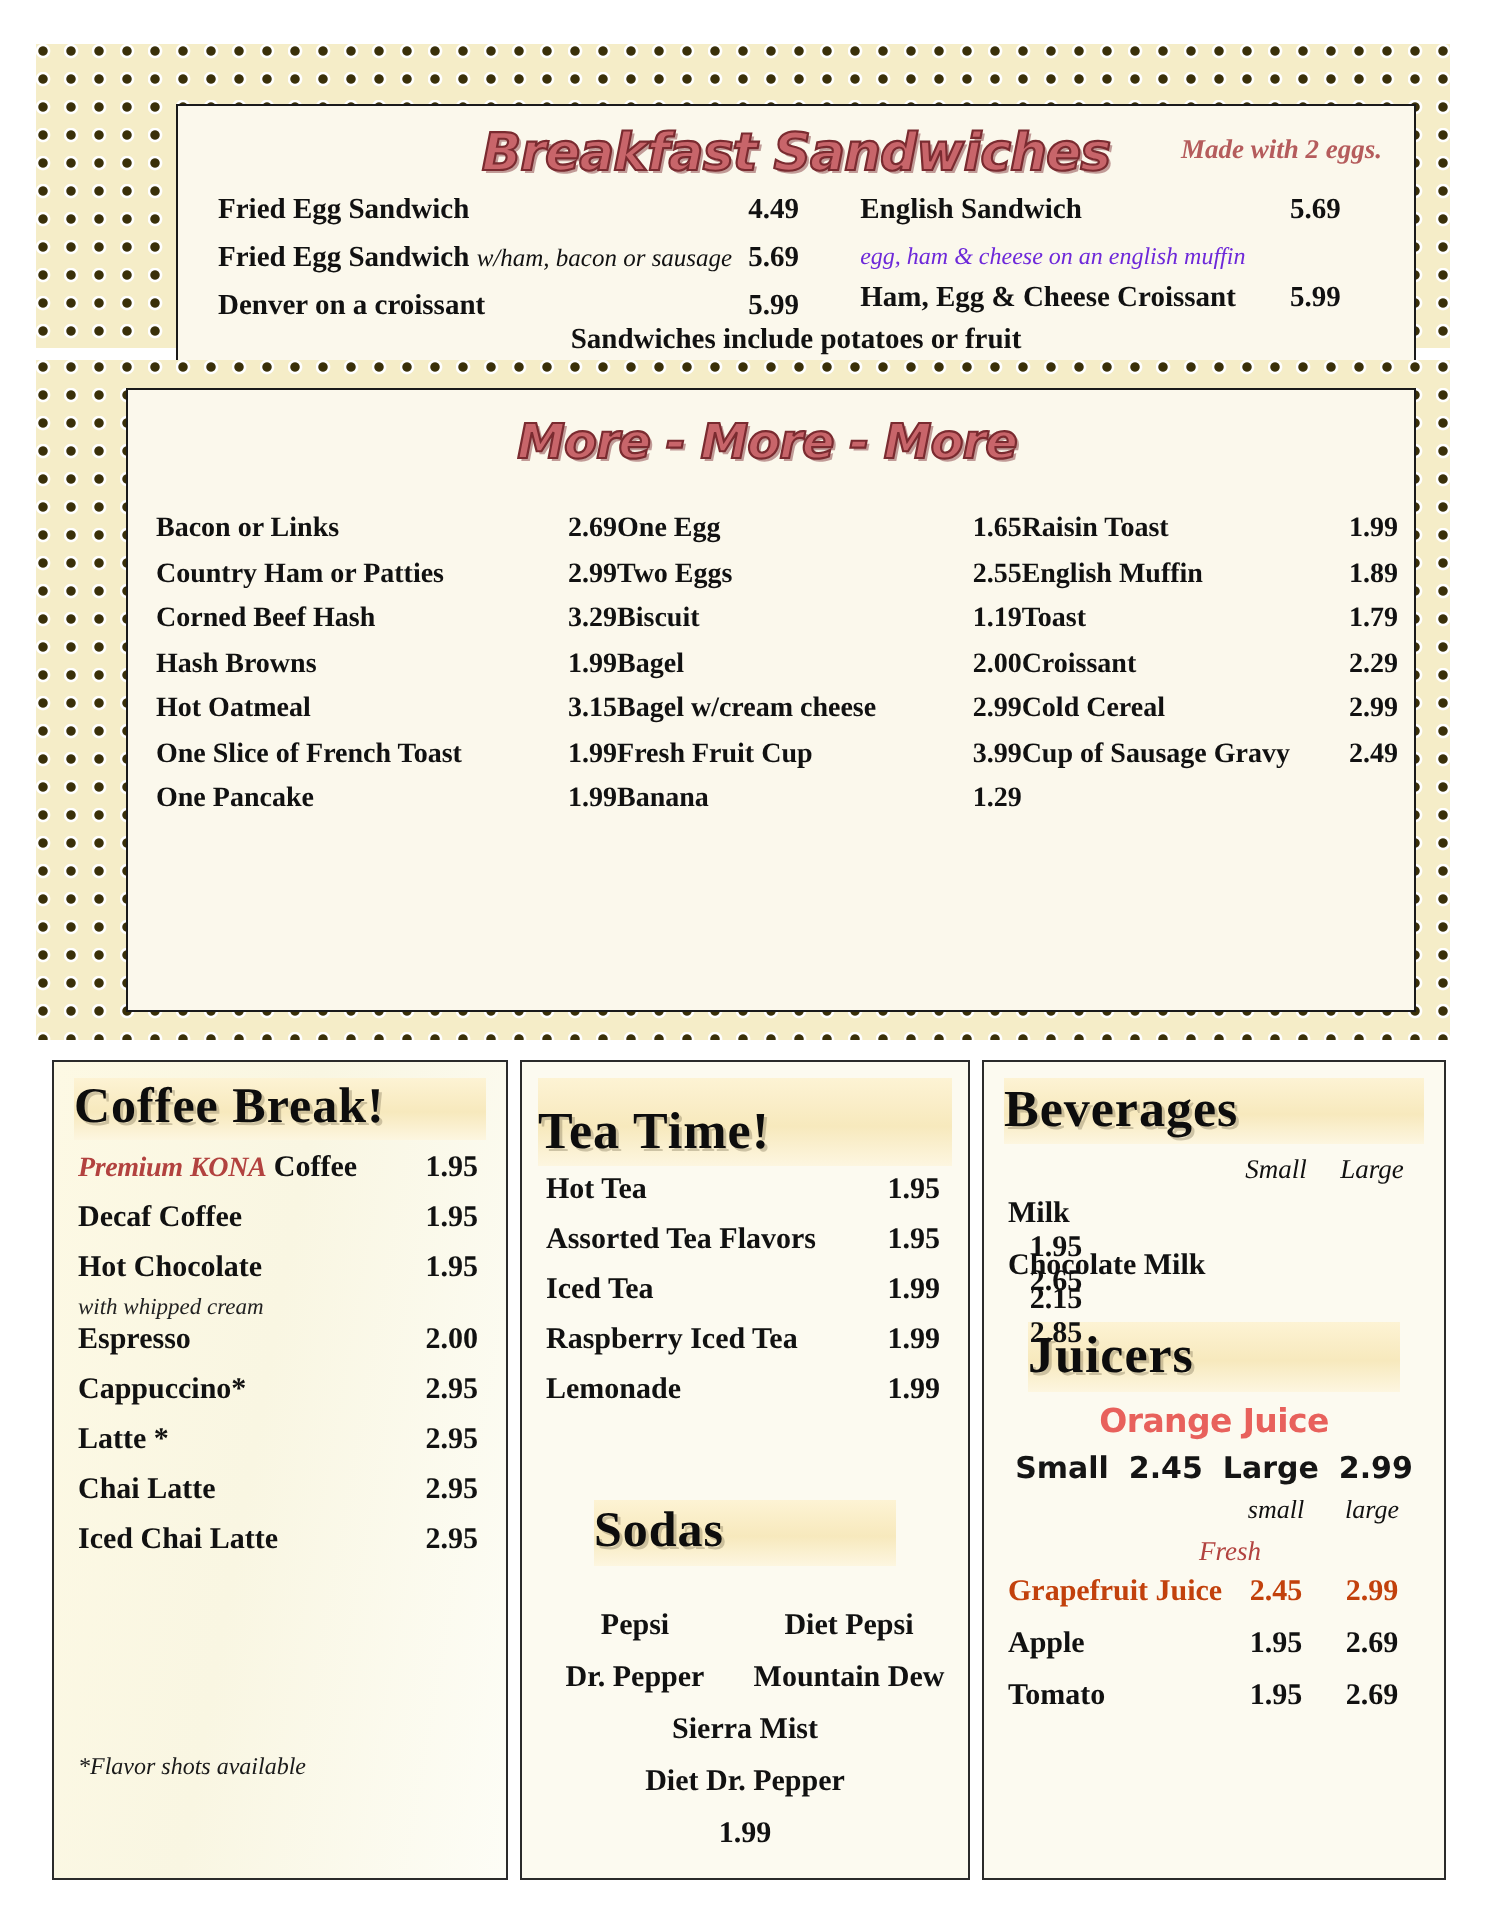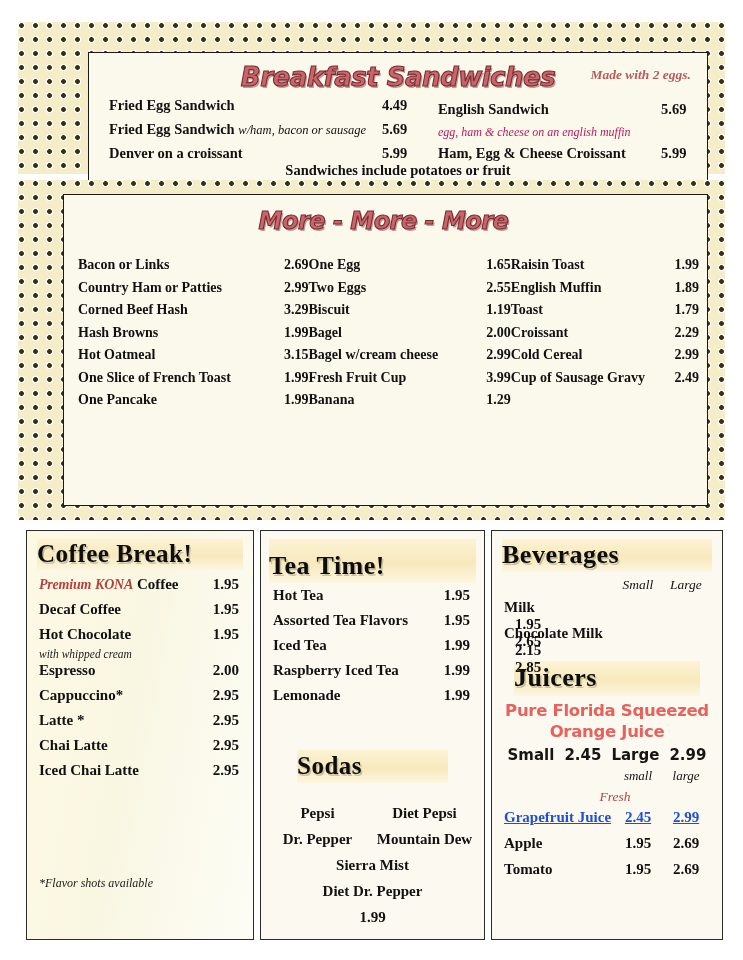--- a/index.html
+++ b/index.html
@@ -60,23 +60,22 @@
     right: 16px; top: 14px;
     font-size: 13.5px;
     font-style: italic;
     font-weight: bold;
     color: #b55c5c;
     font-family: "Liberation Serif", serif;
   }
 
   .bk-cols {
     position: absolute;
-    left: 0; right: 0; top: 44px;
-    display: flex;
-    align-items: flex-end;
+    left: 0; right: 16px; top: 44px;
+    display: flex;
   }
   .bk-col { position: relative; }
   .bk-col.left  { width: 340px; padding-left: 20px; box-sizing: border-box; }
   .bk-col.right { width: 280px; padding-left: 10px; box-sizing: border-box; }
 
   .bk-row {
     display: flex;
     align-items: baseline;
     height: 24px;
   }
@@ -96,21 +95,21 @@
     font-weight: bold;
     font-size: 14.5px;
     color: #111;
     width: 46px;
     text-align: left;
     padding-left: 8px;
   }
   .bk-sub {
     font-style: italic;
     font-size: 12px;
-    color: #be185d;
+    color: #6d28d9;
     height: 20px;
     line-height: 14px;
   }
   #bk-footer {
     position: absolute;
     left: 0; right: 0; bottom: 8px;
     text-align: center;
     font-weight: bold;
     font-size: 14.5px;
     color: #111;
@@ -298,21 +297,21 @@
     padding-left: 16px;
     font-style: italic;
     font-size: 13.5px;
     color: #b2423f;
     height: 20px;
     text-align: center;
   }
   .juice-row { display: flex; align-items: baseline; height: 26px; padding: 0 12px; white-space: nowrap; }
   .juice-name { flex: 1; font-weight: bold; font-size: 15px; }
   .juice-p    { font-weight: bold; font-size: 15px; width: 48px; text-align: center; }
-  .j-red .juice-name, .j-red .juice-p { color: #1d4ed8; text-decoration: underline; }
+  .j-red .juice-name, .j-red .juice-p { color: #c2410c; }
   .j-black .juice-name, .j-black .juice-p { color: #111; }
 </style>
 </head>
 <body>
 
 <div class="dotted-frame" id="frame-breakfast">
   <div class="inner-card" id="card-breakfast">
     <div class="bubble-title" id="bk-title">Breakfast Sandwiches</div>
     <div id="bk-note">Made with 2 eggs.</div>
 
@@ -539,21 +538,20 @@
     </div>
     <div class="bev-row">
       <span class="bev-name">Chocolate Milk</span>
       <span class="bev-p">2.15</span>
       <span class="bev-p">2.85</span>
     </div>
   </div>
 
   <div class="band-title" id="juicers-title">Juicers</div>
   <div class="oj-head">
-    <div>Pure Florida Squeezed</div>
     <div>Orange Juice</div>
   </div>
   <div class="oj-sizes">
     <span>Small</span>
     <span>2.45</span>
     <span>Large</span>
     <span>2.99</span>
   </div>
 
   <div class="sl-head2">

